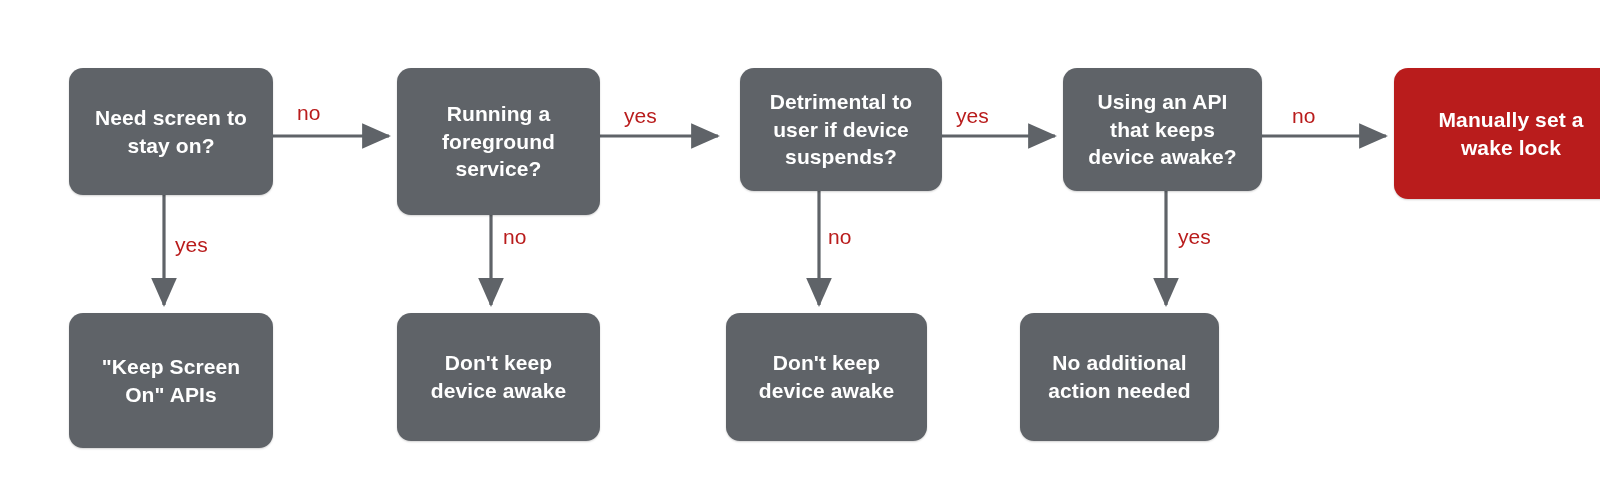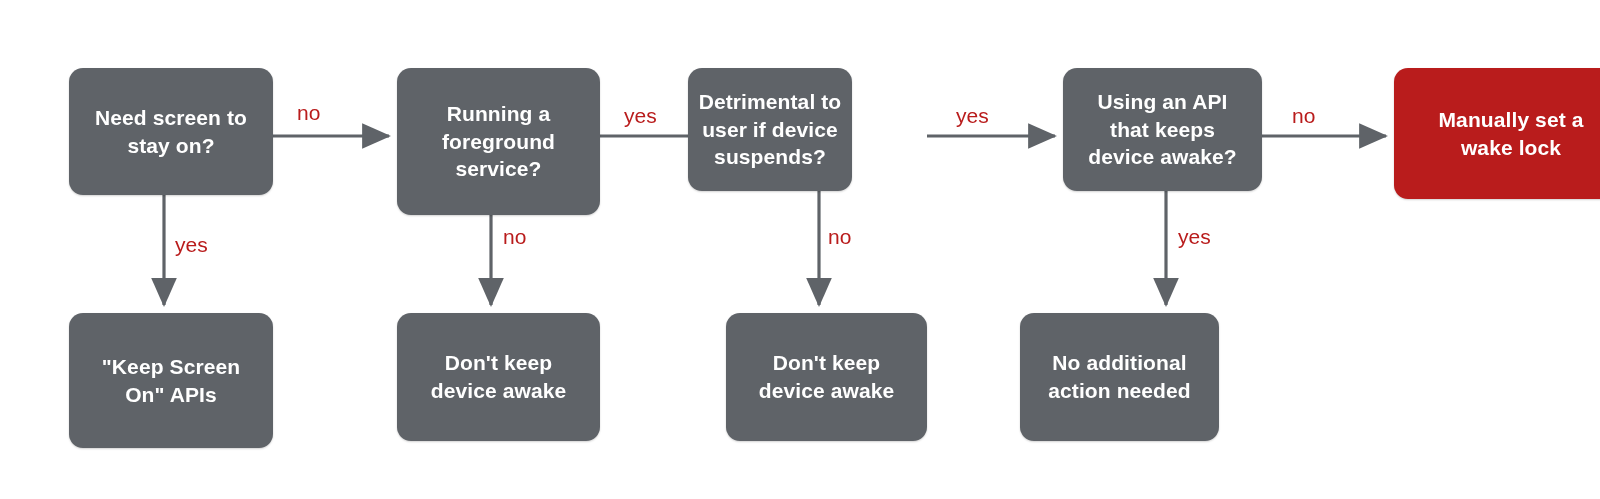--- a/index.html
+++ b/index.html
@@ -85,21 +85,21 @@
   <div class="node terminal-gray" style="left: 29px; top: 313px; width: 204px; height: 135px;">"Keep Screen
 On" APIs</div>
 
   <div class="node decision" style="left: 357px; top: 68px; width: 203px; height: 147px;">Running a
 foreground
 service?</div>
 
   <div class="node terminal-gray" style="left: 357px; top: 313px; width: 203px; height: 128px;">Don't keep
 device awake</div>
 
-  <div class="node decision" style="left: 648px; top: 68px; width: 164px; height: 123px;">Detrimental to
+  <div class="node decision" style="left: 700px; top: 68px; width: 202px; height: 123px;">Detrimental to
 user if device
 suspends?</div>
 
   <div class="node terminal-gray" style="left: 686px; top: 313px; width: 201px; height: 128px;">Don't keep
 device awake</div>
 
   <div class="node decision" style="left: 1023px; top: 68px; width: 199px; height: 123px;">Using an API
 that keeps
 device awake?</div>
 

